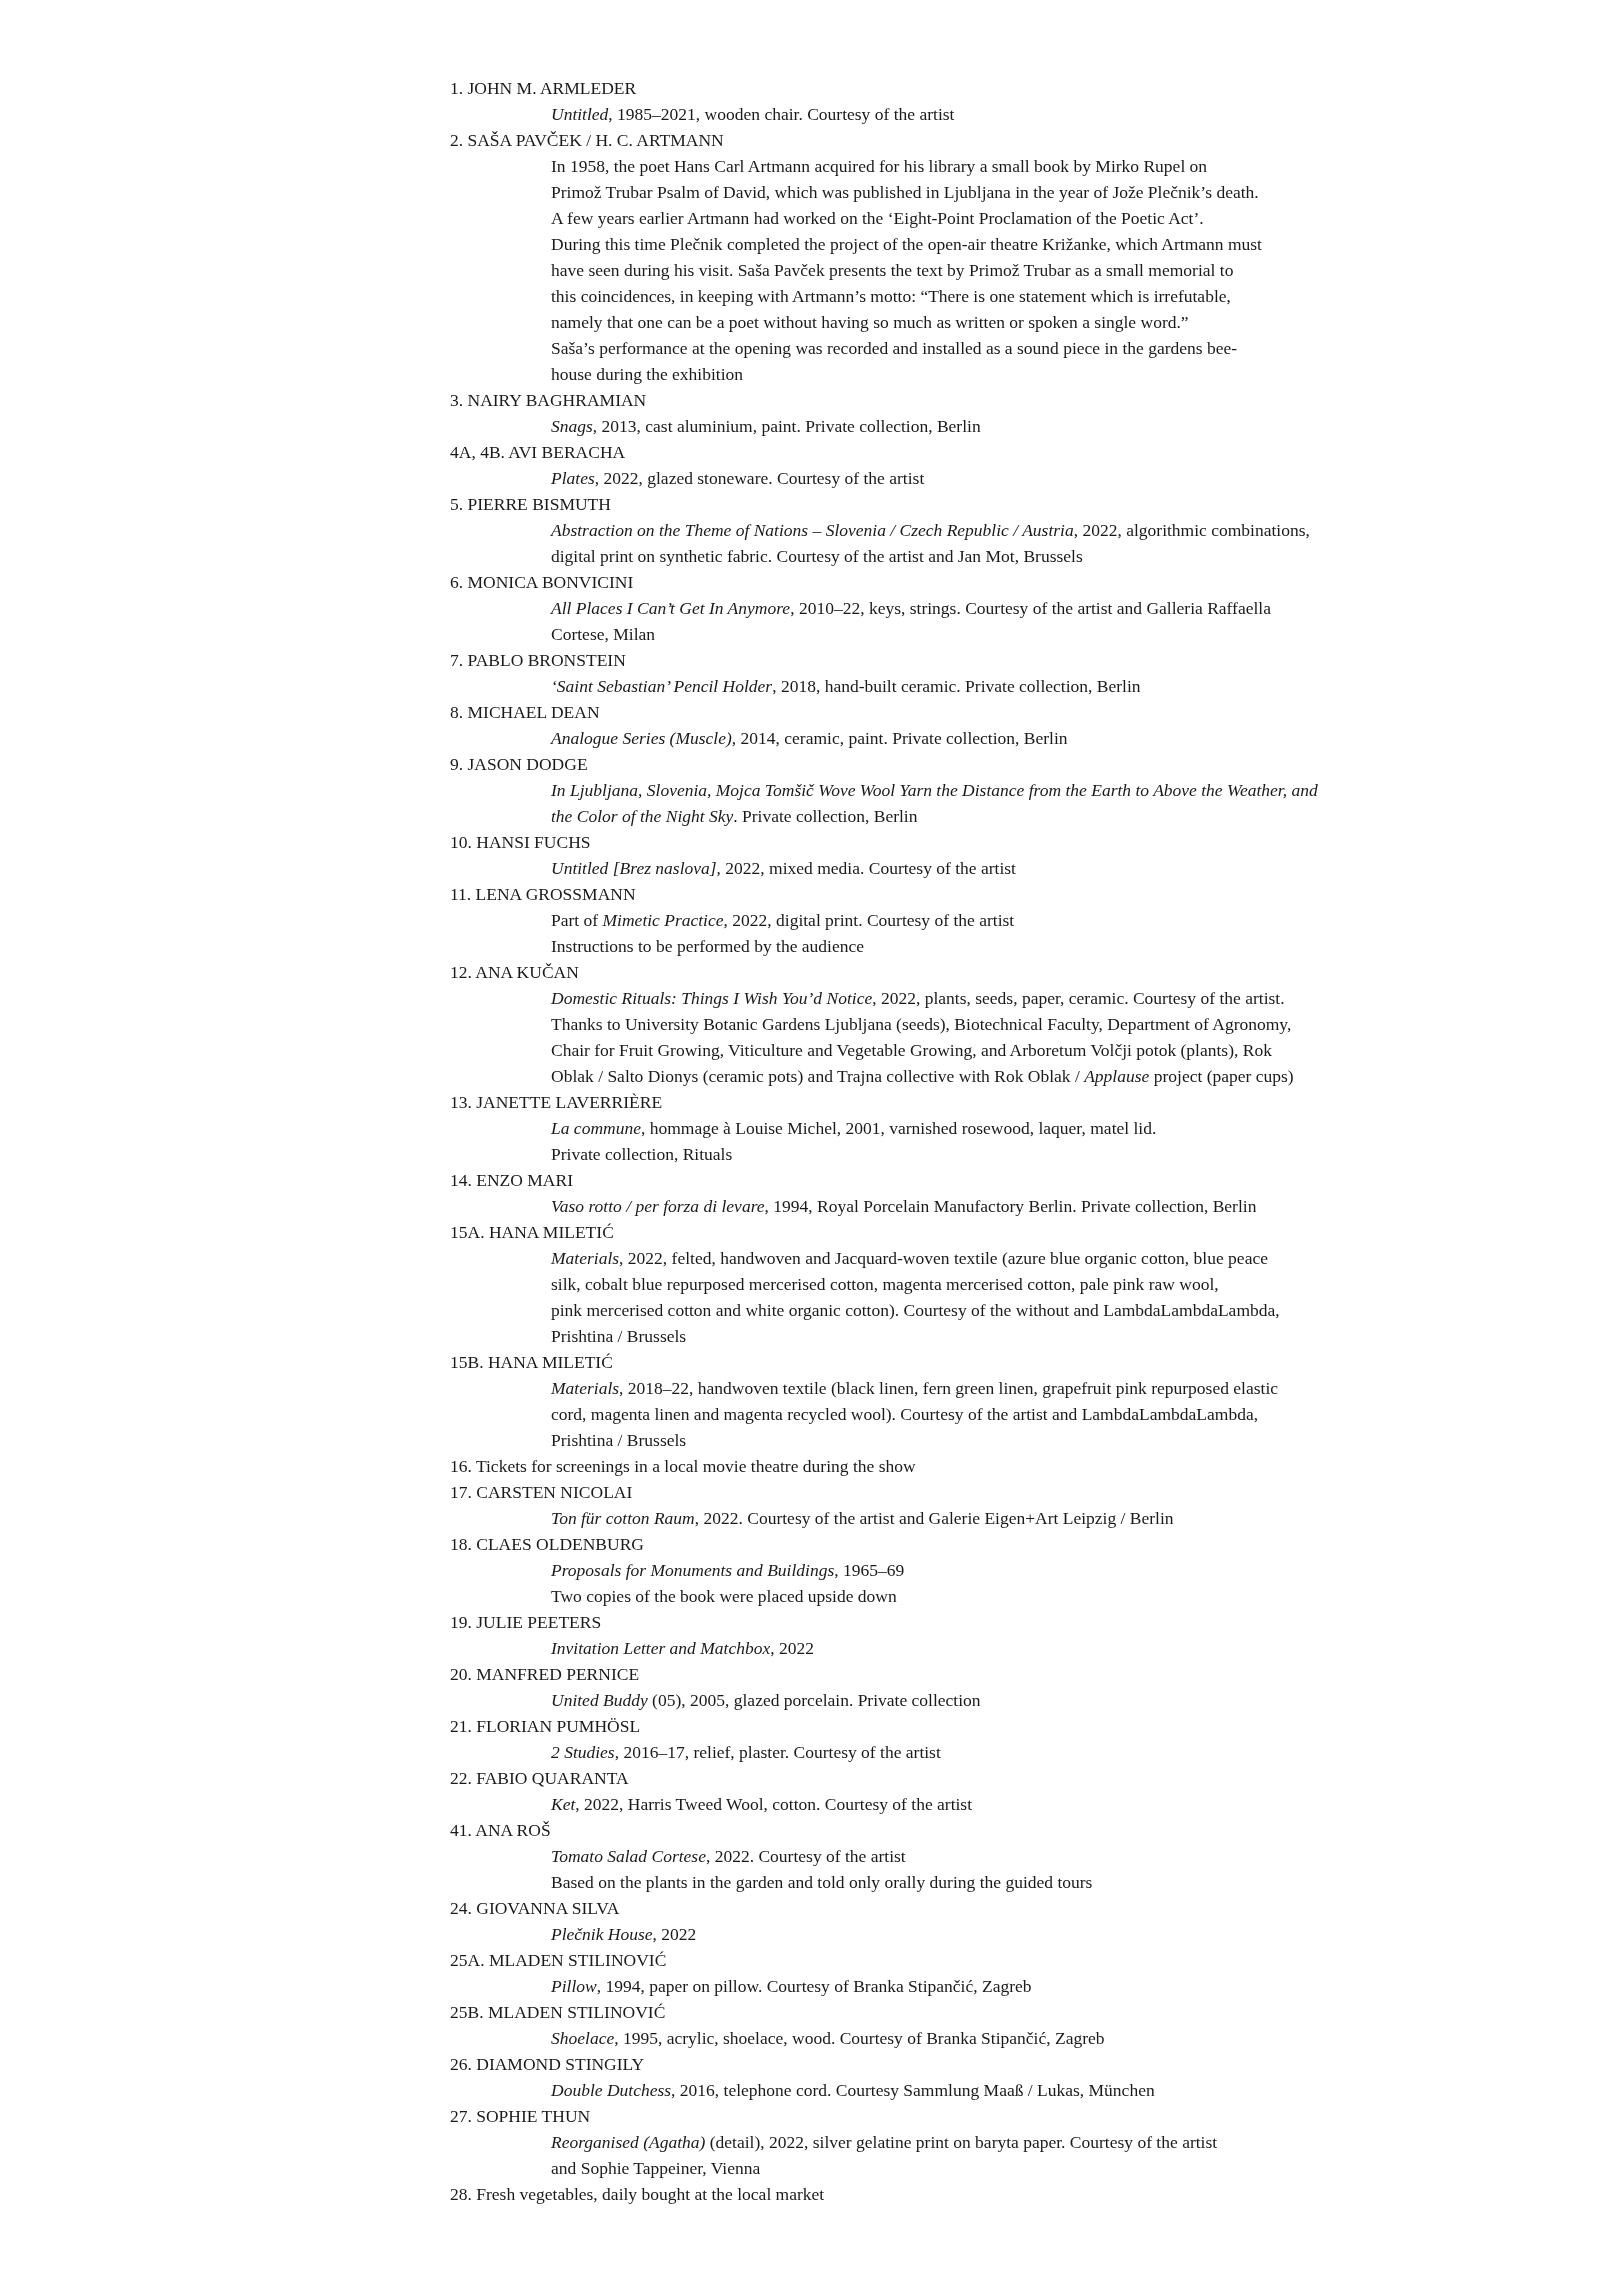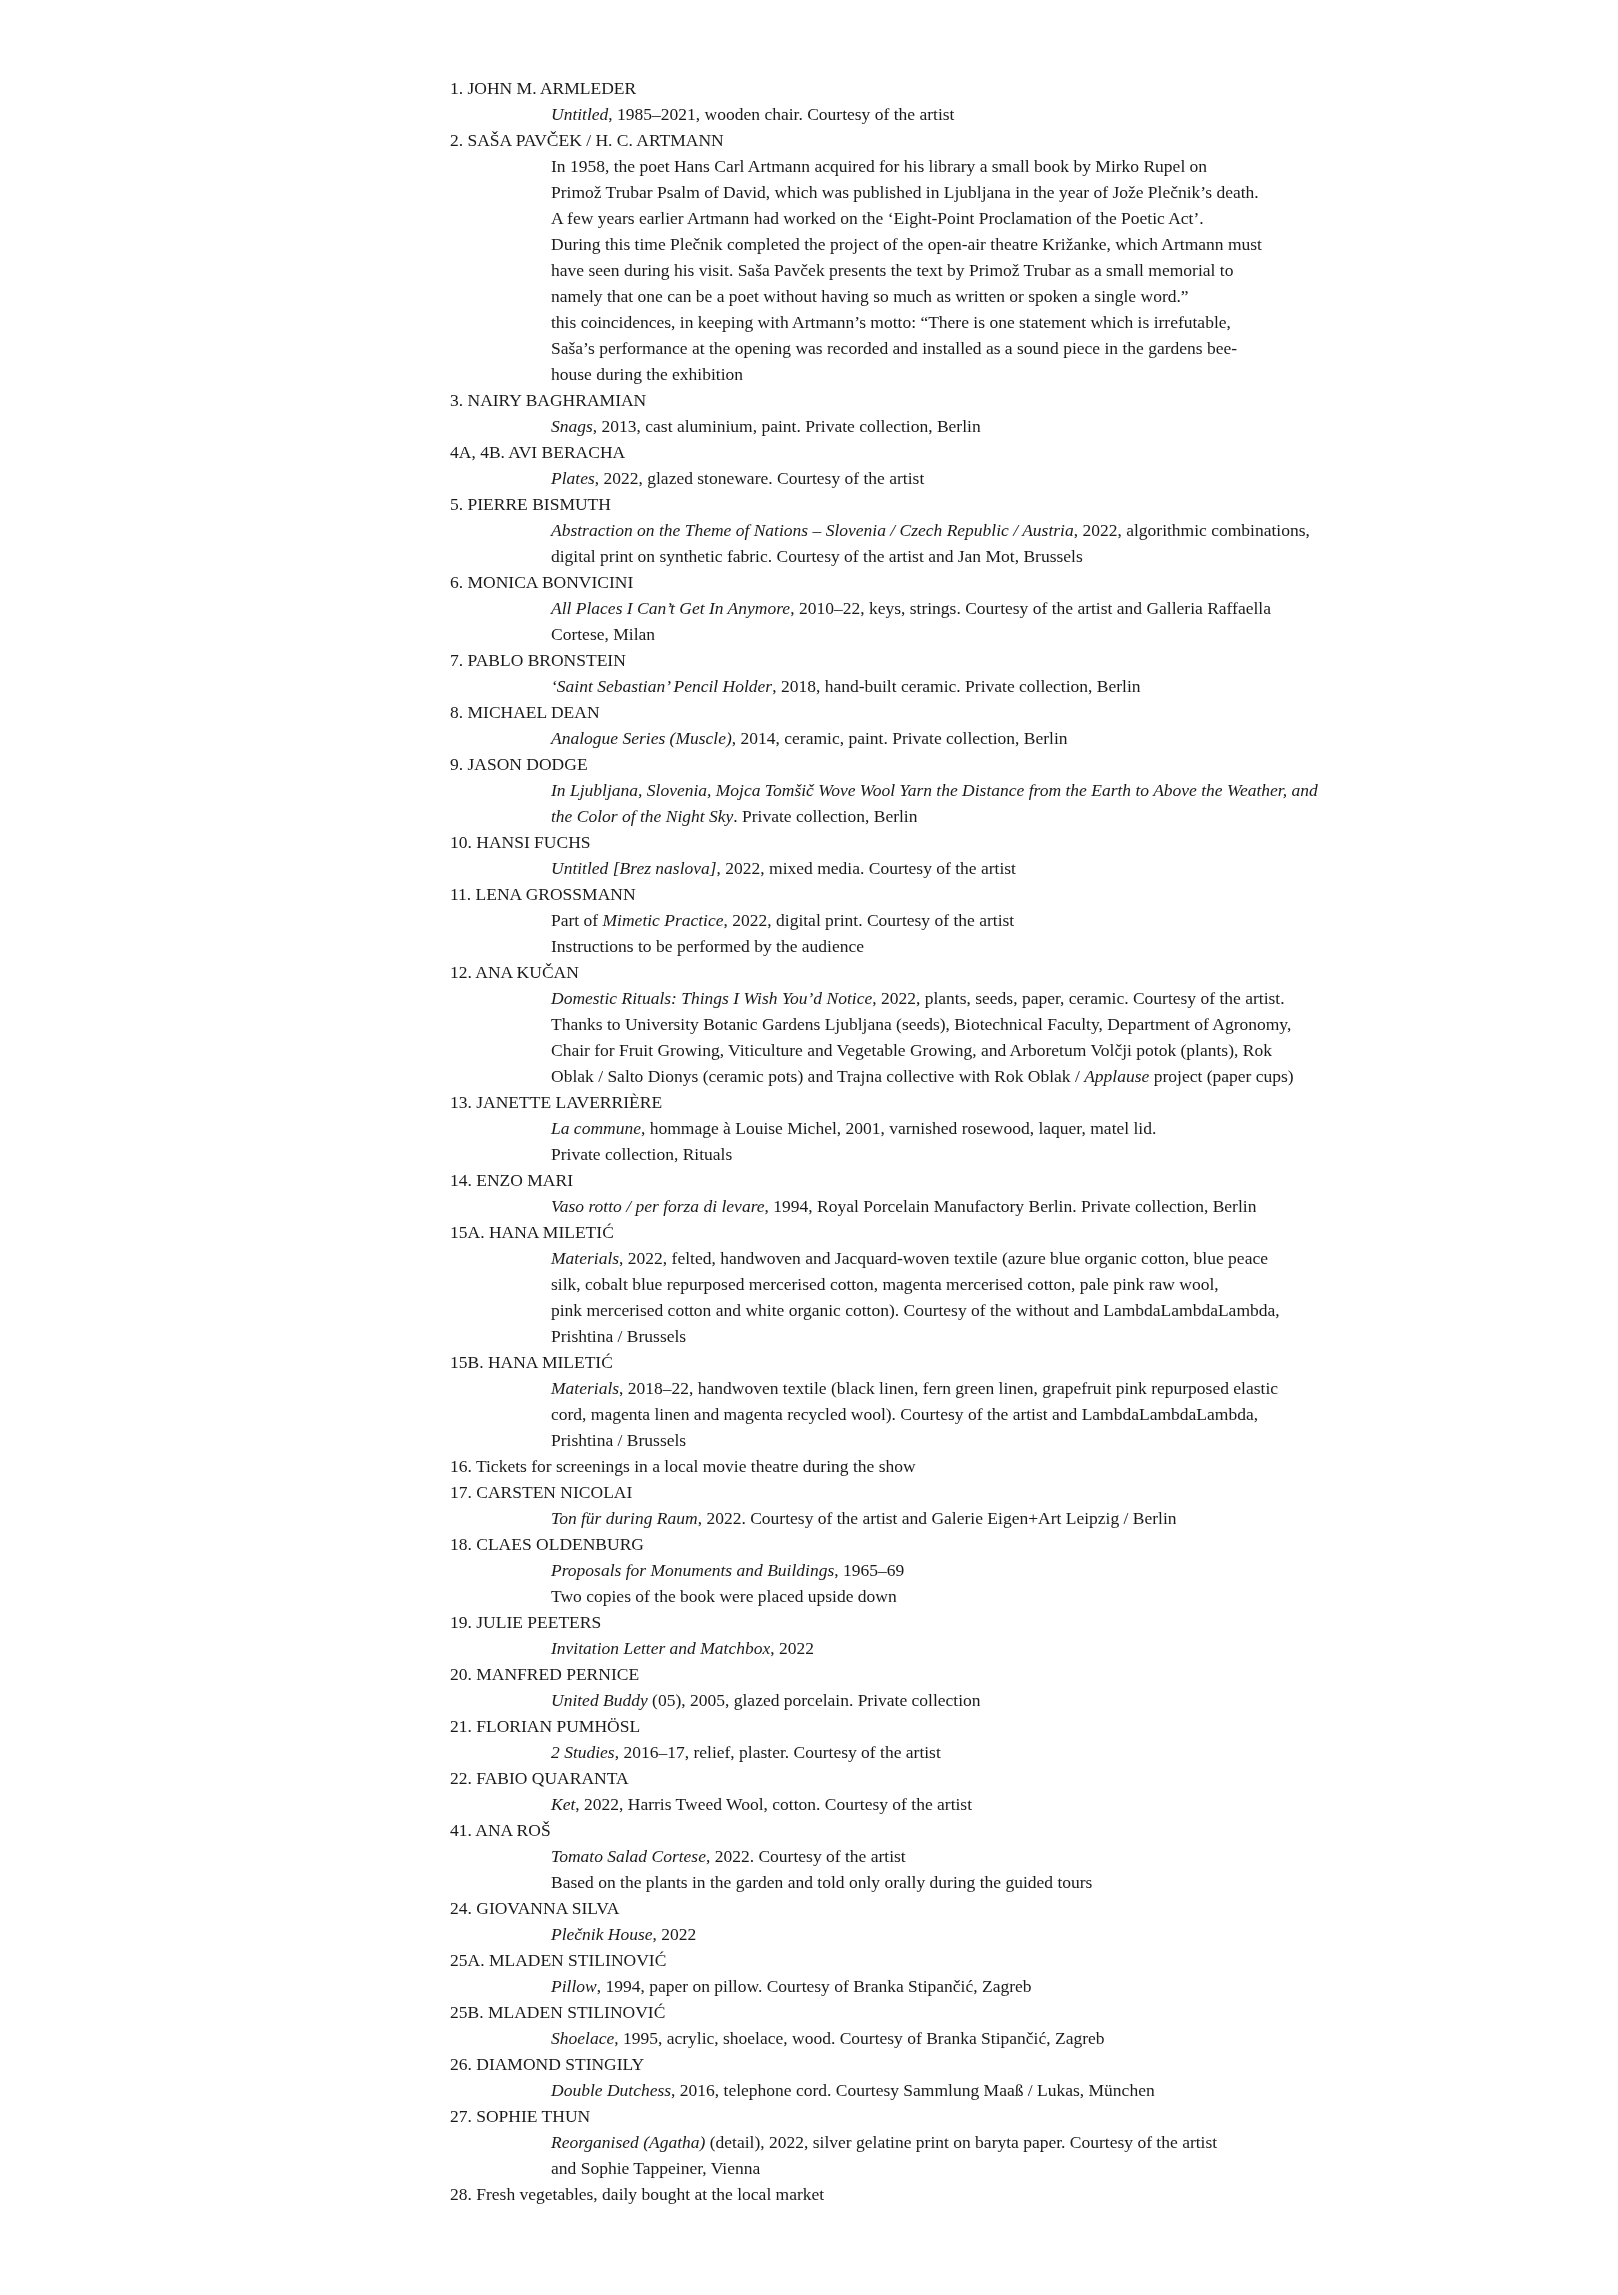--- a/index.html
+++ b/index.html
@@ -58,22 +58,22 @@
         </div>
       </div>
       <div class="entry">
         <div class="entry-title">2. SAŠA PAVČEK / H. C. ARTMANN</div>
         <div class="entry-body">
           <span class="line">In 1958, the poet Hans Carl Artmann acquired for his library a small book by Mirko Rupel on</span>
           <span class="line">Primož Trubar Psalm of David, which was published in Ljubljana in the year of Jože Plečnik’s death.</span>
           <span class="line">A few years earlier Artmann had worked on the ‘Eight-Point Proclamation of the Poetic Act’.</span>
           <span class="line">During this time Plečnik completed the project of the open-air theatre Križanke, which Artmann must</span>
           <span class="line">have seen during his visit. Saša Pavček presents the text by Primož Trubar as a small memorial to</span>
+          <span class="line">this coincidences, in keeping with Artmann’s motto: “There is one statement which is irrefutable,</span>
           <span class="line">namely that one can be a poet without having so much as written or spoken a single word.”</span>
-          <span class="line">this coincidences, in keeping with Artmann’s motto: “There is one statement which is irrefutable,</span>
           <span class="line">Saša’s performance at the opening was recorded and installed as a sound piece in the gardens bee-</span>
           <span class="line">house during the exhibition</span>
         </div>
       </div>
       <div class="entry">
         <div class="entry-title">3. NAIRY BAGHRAMIAN</div>
         <div class="entry-body">
           <span class="line"><i>Snags</i>, 2013, cast aluminium, paint. Private collection, Berlin</span>
         </div>
       </div>
@@ -167,21 +167,21 @@
           <span class="line">cord, magenta linen and magenta recycled wool). Courtesy of the artist and LambdaLambdaLambda,</span>
           <span class="line">Prishtina / Brussels</span>
         </div>
       </div>
       <div class="entry">
         <div class="entry-title">16. Tickets for screenings in a local movie theatre during the show</div>
       </div>
       <div class="entry">
         <div class="entry-title">17. CARSTEN NICOLAI</div>
         <div class="entry-body">
-          <span class="line"><i>Ton für during Raum</i>, 2022. Courtesy of the artist and Galerie Eigen+Art Leipzig / Berlin</span>
+          <span class="line"><i>Ton für cotton Raum</i>, 2022. Courtesy of the artist and Galerie Eigen+Art Leipzig / Berlin</span>
         </div>
       </div>
       <div class="entry">
         <div class="entry-title">18. CLAES OLDENBURG</div>
         <div class="entry-body">
           <span class="line"><i>Proposals for Monuments and Buildings</i>, 1965–69</span>
           <span class="line">Two copies of the book were placed upside down</span>
         </div>
       </div>
       <div class="entry">

